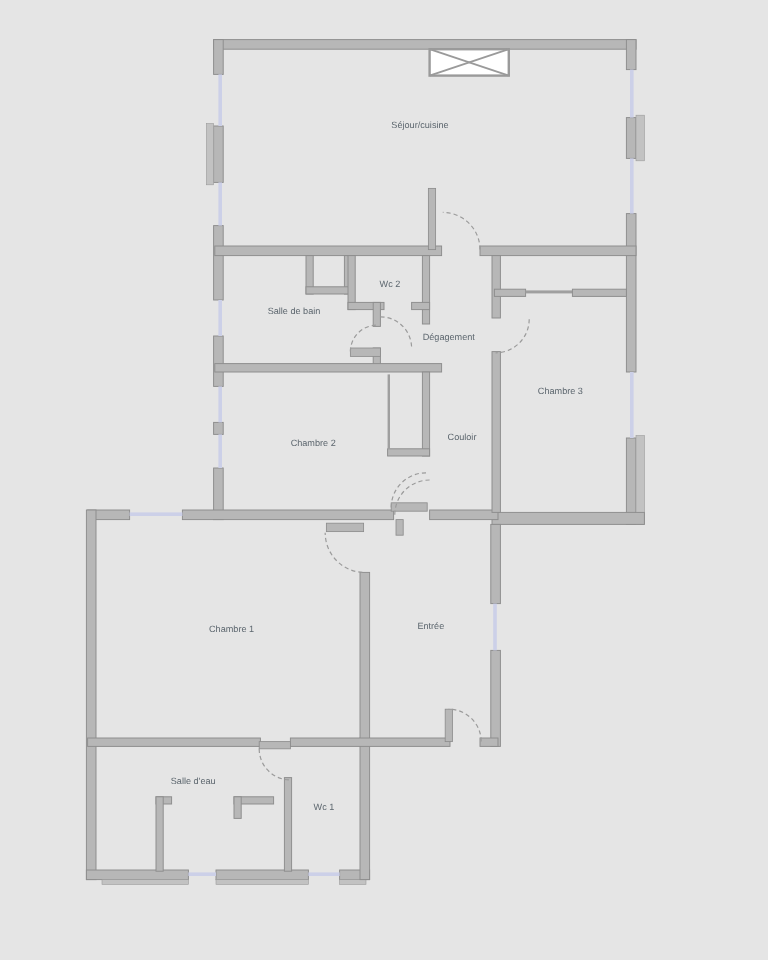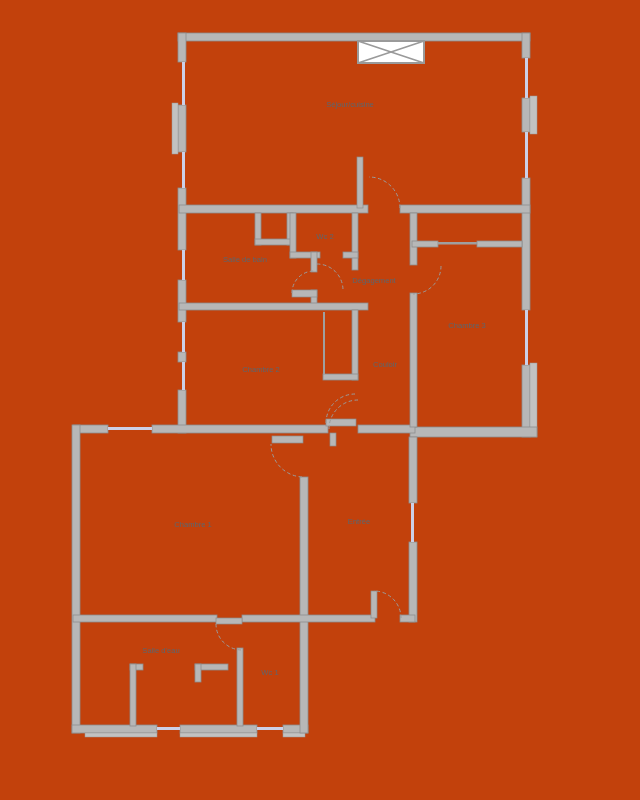--- a/index.html
+++ b/index.html
@@ -8,21 +8,21 @@
     background: #ffffff;
     width: 640px;
     height: 800px;
     overflow: hidden;
     font-family: "Liberation Sans", sans-serif;
   }
   .plan-wrap {
     position: relative;
     width: 640px;
     height: 800px;
-    background: #c2410c;
+    background: #e5e5e5;
   }
   svg { display: block; }
   .wall   { fill: #b7b7b7; stroke: #8d8d8d; stroke-width: 0.8; }
   .sill   { fill: #c2c2c2; stroke: #9a9a9a; stroke-width: 0.5; }
   .thinwall { fill: #9f9f9f; stroke: none; }
   .leaf   { fill: #b7b7b7; stroke: #8d8d8d; stroke-width: 0.7; }
   .window { fill: #ccd0e8; stroke: none; }
   .doorarc { fill: none; stroke: #9b9b9b; stroke-width: 1; stroke-dasharray: 3.5 2.5; }
   .shaft  { fill: #ffffff; stroke: #9a9a9a; stroke-width: 2; }
   .shaftline { stroke: #9a9a9a; stroke-width: 1.6; }

